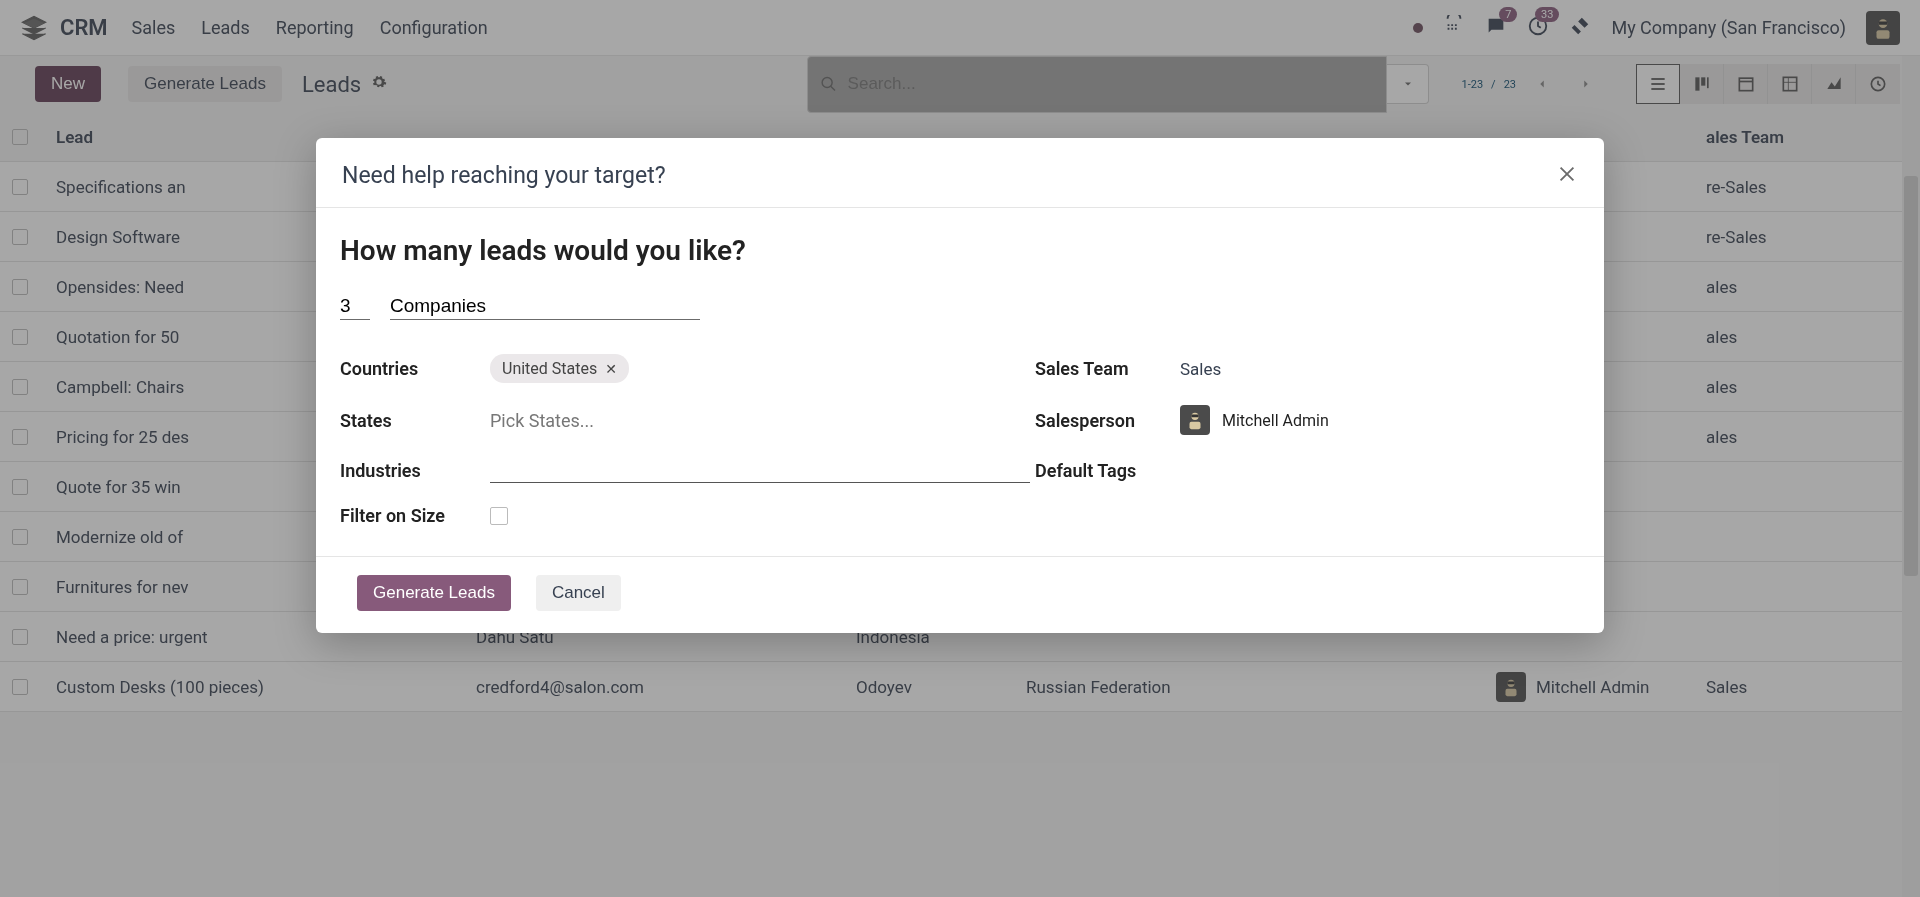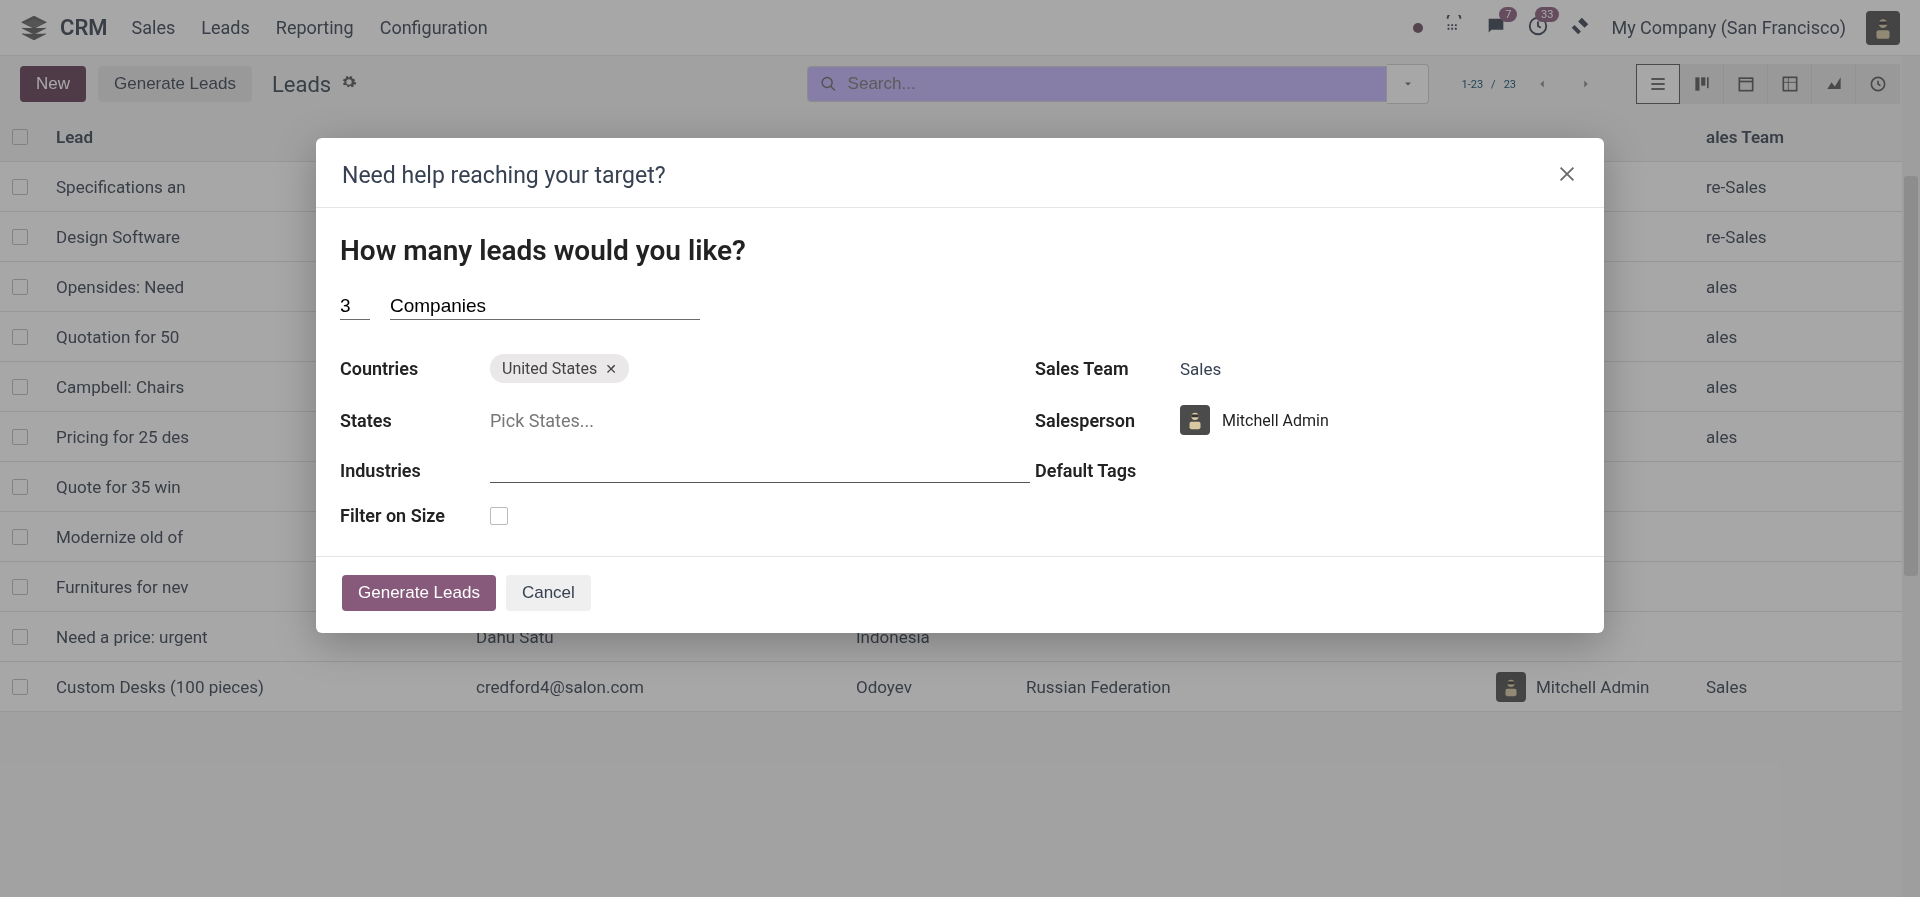--- a/index.html
+++ b/index.html
@@ -15,27 +15,27 @@
 .nav-right { margin-left: auto; display: flex; align-items: center; gap: 20px; }
 .dot { width: 10px; height: 10px; border-radius: 50%; background: #6b4b5b; }
 .icon-btn { position: relative; cursor: pointer; color: #374151; }
 .badge { position: absolute; top: -8px; right: -10px; background: #875A7B; color: #fff; border-radius: 9px; font-size: 11px; padding: 1px 6px; }
 .company-name { font-size: 18px; color: #374151; }
 .avatar { width: 34px; height: 34px; border-radius: 4px; background: #4b4b4b; display:flex; align-items:center; justify-content:center; }
 .avatar svg { width: 26px; height: 26px; }
 
 
 .controlbar { height: 56px; padding: 0 20px; display: flex; align-items: center; gap: 12px; }
-.btn { padding: 8px 16px; border-radius: 4px; font-size: 17px; cursor: pointer; border: none; }
+.btn { padding: 8px 16px; border-radius: 4px; font-size: 17px; cursor: pointer; border: none; margin-left: 15px; }
 .btn-primary { background: #5f3a52; color: #fff; }
 .btn-secondary { background: #e8e6e6; color: #374151; }
 .breadcrumb { font-size: 22px; color: #374151; margin-left: 8px; display:flex; align-items:center; gap:10px; }
 .gear { font-size: 16px; color:#555; }
 .searchwrap { margin-left: auto; display:flex; align-items:center; }
-.searchbox { display:flex; align-items:center; border:1px solid #d0d0d0; background:#c4b5fd; border-radius:4px 0 0 4px; height:36px; width:580px; padding:0 12px; gap:10px; }
+.searchbox { display:flex; align-items:center; border:1px solid #d0d0d0; background:#a3a3a3; border-radius:4px 0 0 4px; height:57px; width:580px; padding:0 12px; gap:10px; }
 .searchbox input { border:none; outline:none; font-size:17px; width:100%; background:transparent; }
 .search-dd { width:42px; height:40px; border:1px solid #d0d0d0; border-left:none; background:#fff; border-radius:0 4px 4px 0; display:flex; align-items:center; justify-content:center; cursor:pointer; }
 .pager { margin-left: 20px; display:flex; align-items:center; gap:8px; font-size:11px; color:#0c4a6e; }
 .pager-btn { width:36px; height:40px; display:flex; align-items:center; justify-content:center; cursor:pointer; color:#7a7a7a; }
 .viewswitch { margin-left: 20px; display:flex; gap:0; }
 .vbtn { width:44px; height:40px; background:#e8e6e6; display:flex; align-items:center; justify-content:center; cursor:pointer; border-right:1px solid #d9d9d9; }
 .vbtn.active { background:#fff; border:1px solid #555; }
 .vbtn:last-child { border-right:none; }
 
 

